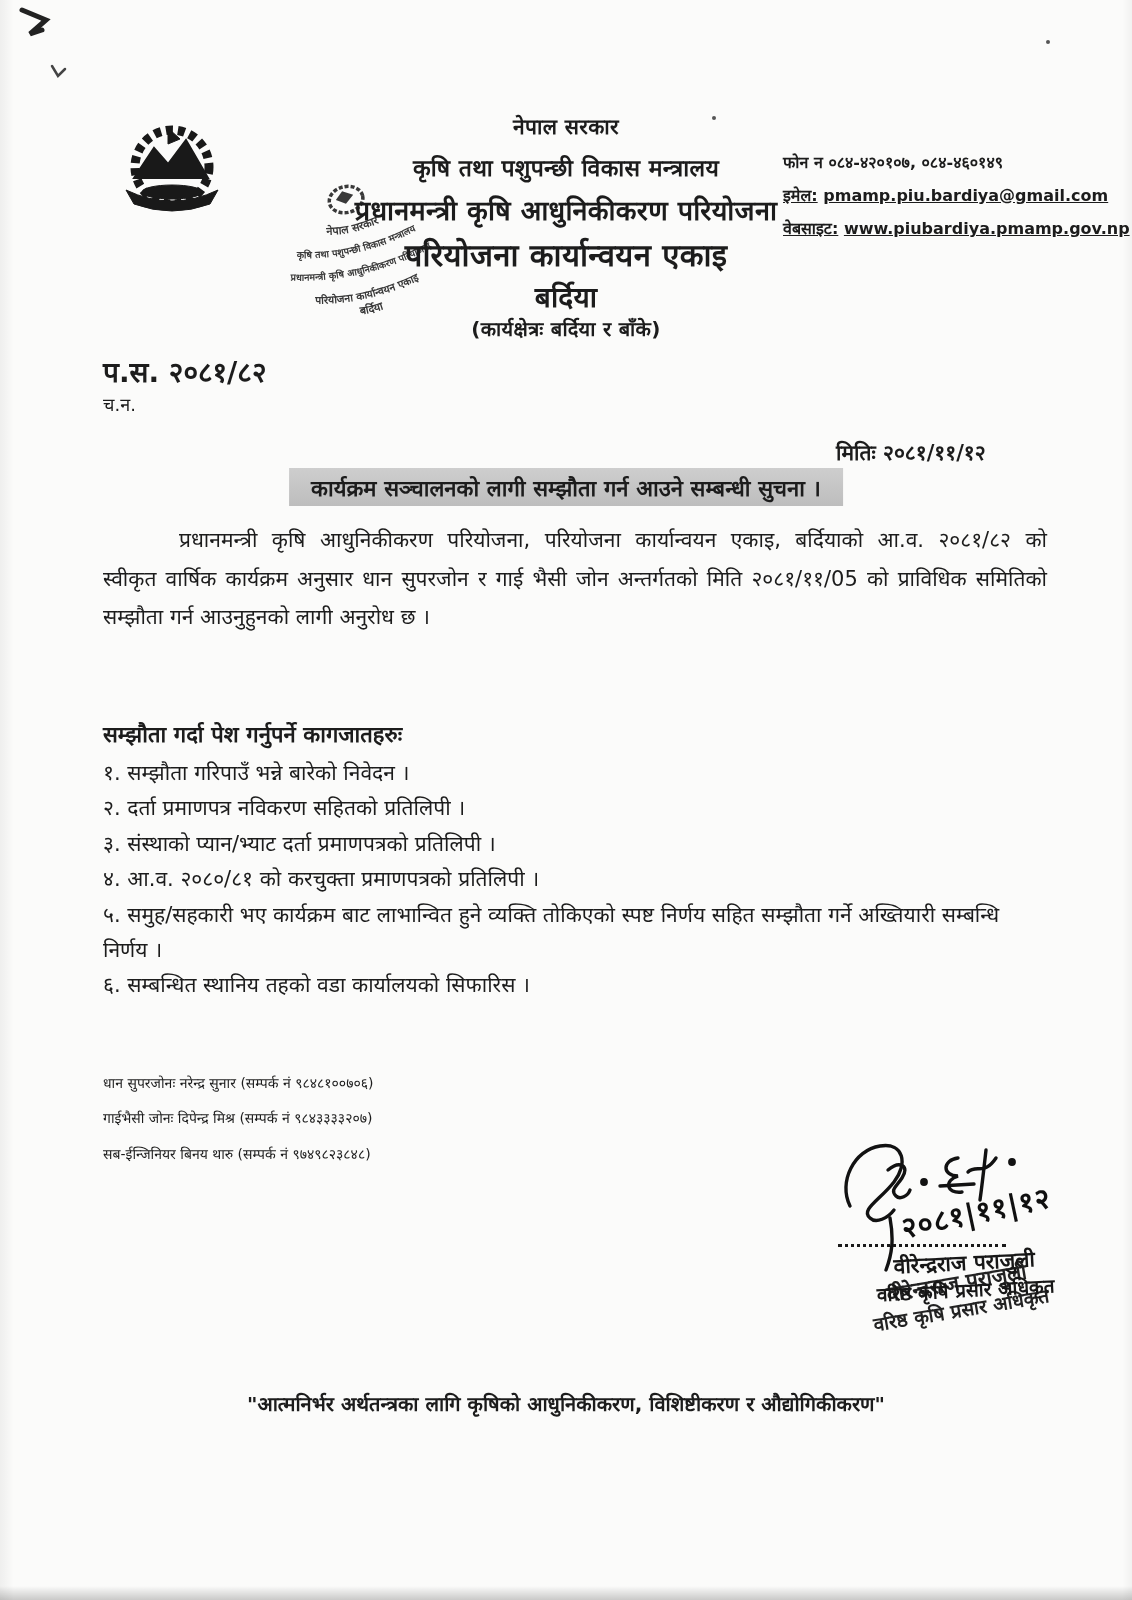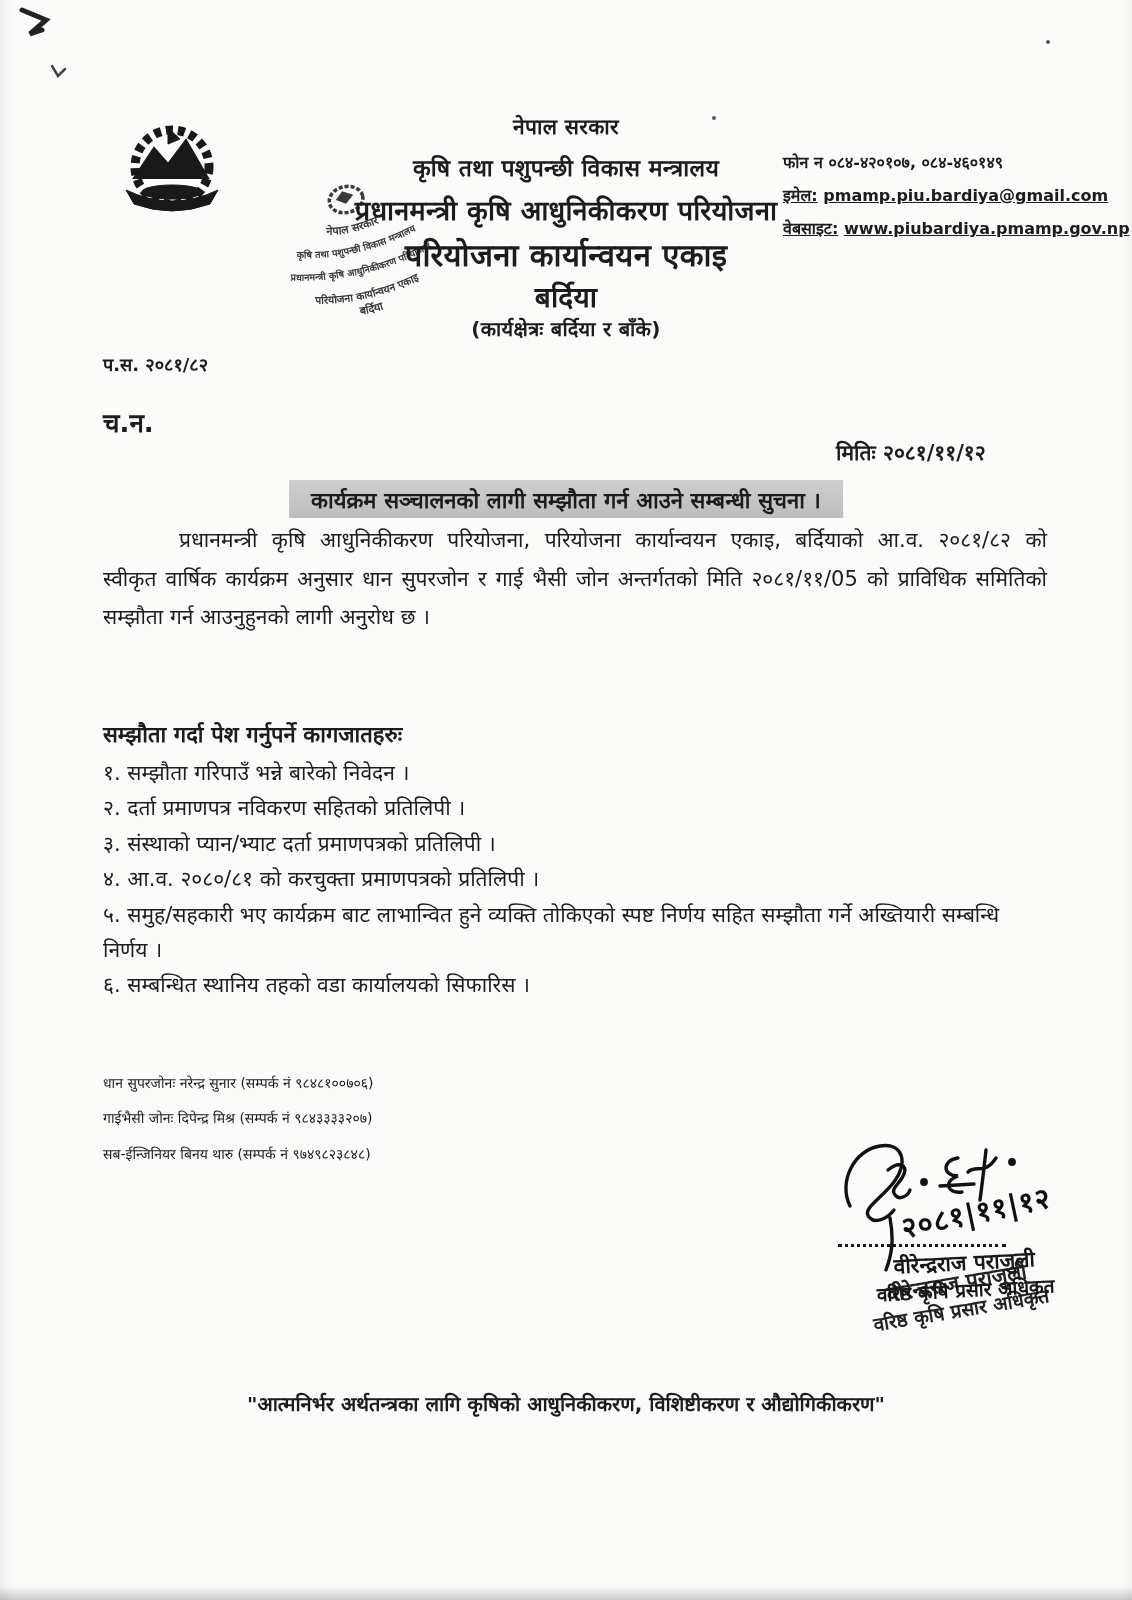--- a/index.html
+++ b/index.html
@@ -21,26 +21,26 @@
   .h-gov     {top:112px;font-size:21px;}
   .h-min     {top:151px;font-size:23px;}
   .h-proj    {top:191px;font-size:27px;}
   .h-unit    {top:233px;font-size:31px;}
   .h-dist    {top:277px;font-size:28px;}
   .h-juris   {top:315px;font-size:20px;font-weight:600;}
   .contact{left:783px;top:146px;width:290px;font-size:16px;font-weight:700;line-height:33px;}
   .contact .row{white-space:nowrap;}
   .contact .u{text-decoration:underline;margin-top:32px;}
   
-  .refno {left:103px;top:352px;font-size:18px;font-weight:600;}
-  .chno  {left:103px;top:404px;font-size:26px;font-weight:700;}
+  .refno {left:103px;top:352px;font-size:28px;font-weight:600;}
+  .chno  {left:103px;top:392px;font-size:18px;font-weight:400;}
   .dateline{left:836px;top:438px;width:250px;font-size:21px;font-weight:600;}
   
   .subject{
-    top:480px;left:50%;transform:translateX(-50%);
+    top:468px;left:50%;transform:translateX(-50%);
     background:linear-gradient(180deg,#cecece,#bdbdbd);
     padding:4px 22px;font-size:22px;font-weight:700;white-space:nowrap;
   }
   
   .bodytext{left:103px;top:521px;width:944px;font-size:21px;line-height:38.5px;}
   .jline{text-align:justify;text-align-last:justify;}
   .indent{text-indent:76px;}
   .docs-head{left:103px;top:718px;font-size:22px;font-weight:700;}
   .docs{left:103px;top:756px;width:944px;font-size:21px;line-height:35.4px;}
   .info-head{left:103px;top:1028px;font-size:22px;font-weight:700;}

